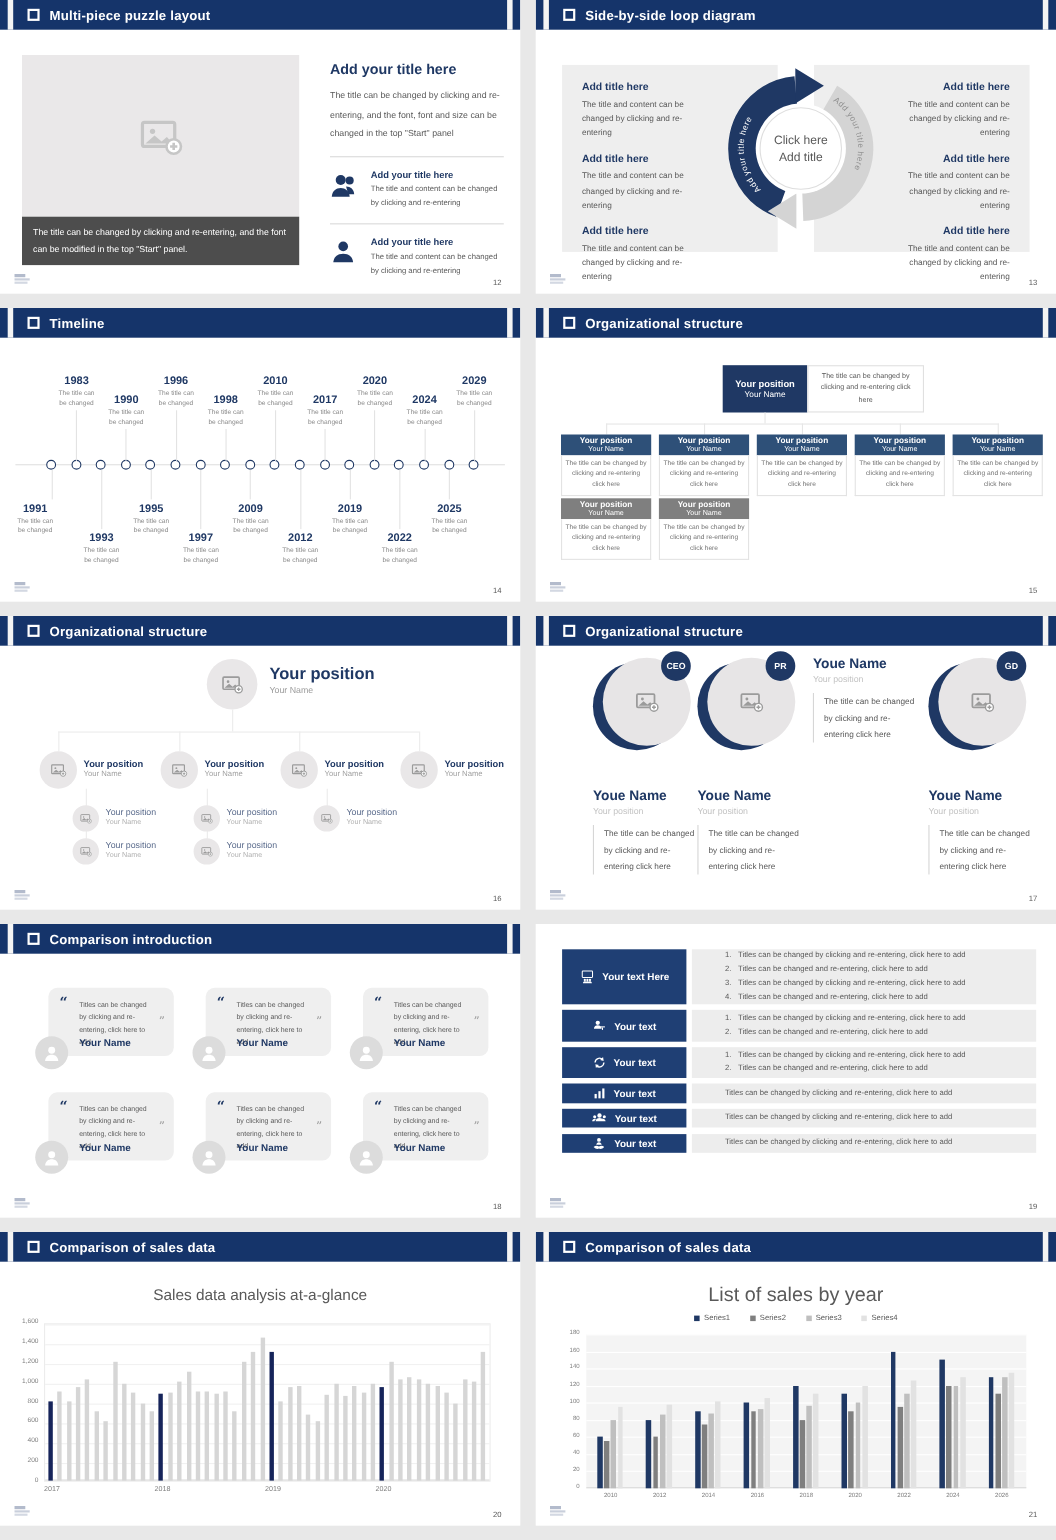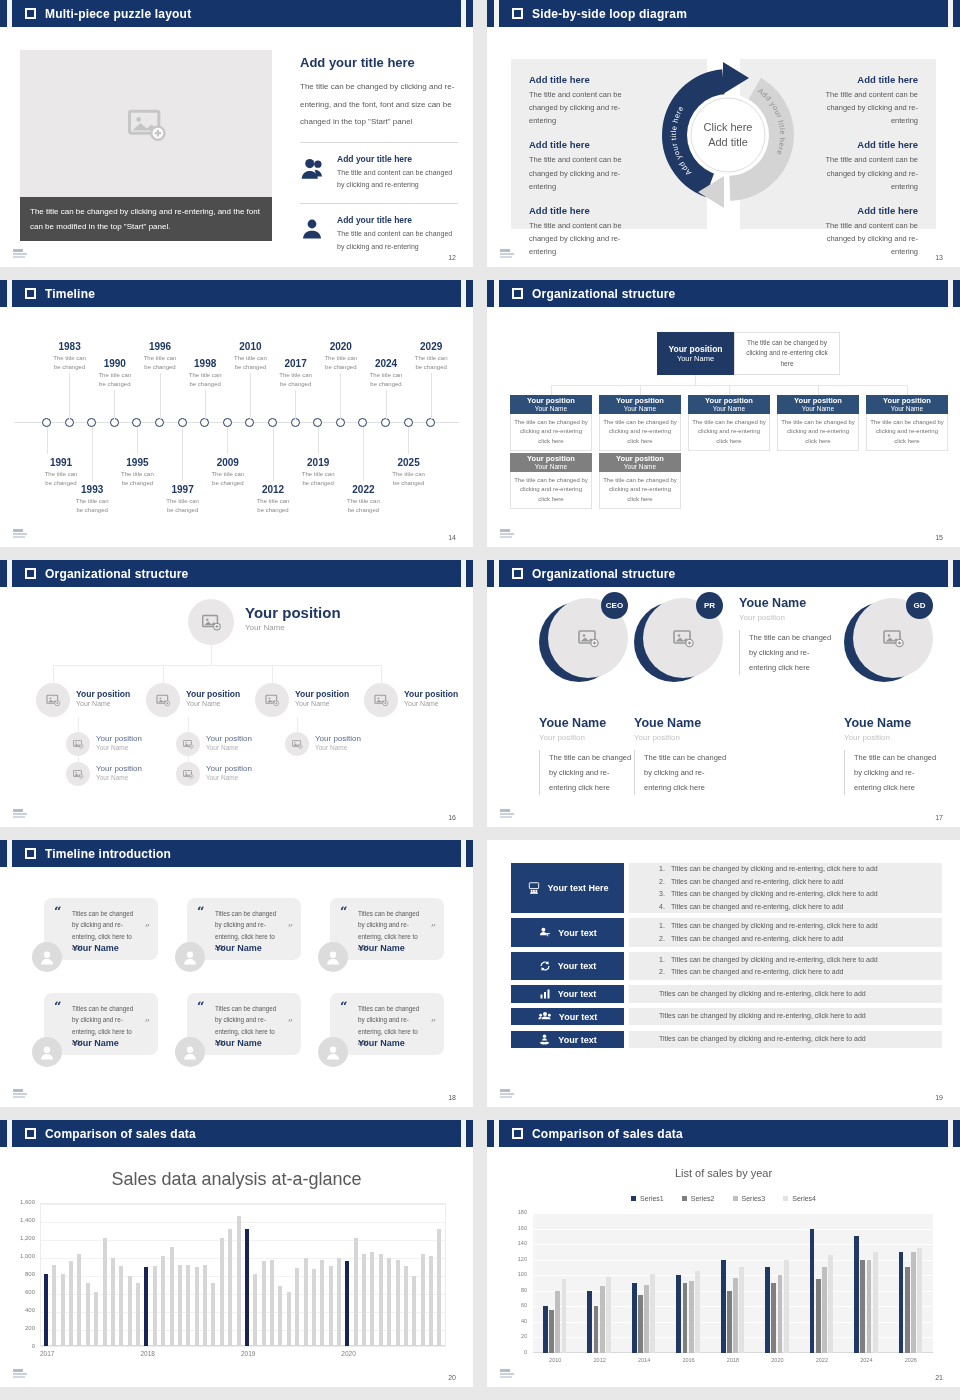--- a/index.html
+++ b/index.html
@@ -214,21 +214,21 @@
     <header class="sl-head">
       <span class="notch nl"></span>
       <span class="notch nr"></span>
       <span class="sq-icon"></span>
       <span class="sl-title">Timeline</span>
     </header>
     <div class="sl-body" id="b-timeline">
         <div class="tl-line"></div>
         <div class="tl-c" style="left:42px;top:110.5px;"></div>
         <div class="tl-stem" style="left:46.5px;top:120px;height:27px;"></div>
-        <div class="tl-lab" style="left:33px;top:150px;">
+        <div class="tl-lab" style="left:4px;top:150px;">
           <div class="tl-y">1991</div>
           <div class="tl-d">The title can<br>be changed</div>
         </div>
         <div class="tl-c" style="left:64.6px;top:110.5px;"></div>
         <div class="tl-stem" style="left:69.1px;top:66px;height:46px;"></div>
         <div class="tl-lab" style="left:41.599999999999994px;top:34px;">
           <div class="tl-y">1983</div>
           <div class="tl-d">The title can<br>be changed</div>
         </div>
         <div class="tl-c" style="left:87.2px;top:110.5px;"></div>
@@ -646,21 +646,21 @@
         <rect y="7" width="12" height="2" fill="#c5ccd9"></rect>
       </svg>
     <span class="pgnum">17</span>
   </section>
 
   <section class="slide">
     <header class="sl-head">
       <span class="notch nl"></span>
       <span class="notch nr"></span>
       <span class="sq-icon"></span>
-      <span class="sl-title">Timeline introduction</span>
+      <span class="sl-title">Comparison introduction</span>
     </header>
     <div class="sl-body" id="b-chars">
         <div class="ch-card" style="left:44px;top:31px;">
           <span class="ch-oq">“</span>
           <div class="ch-tx">Titles can be changed by clicking and re-entering, click here to add</div>
           <span class="ch-cq">”</span>
           <div class="ch-nm">Your Name</div>
         </div>
         <div class="ch-ava" style="left:32px;top:75px;">
           <svg width="18" height="18" viewBox="0 0 24 24">
@@ -869,21 +869,21 @@
   </section>
 
   <section class="slide">
     <header class="sl-head">
       <span class="notch nl"></span>
       <span class="notch nr"></span>
       <span class="sq-icon"></span>
       <span class="sl-title">Comparison of sales data</span>
     </header>
     <div class="sl-body" id="b-chart-a">
-        <div class="cht-title" style="top:22px;font-size:18px;">Sales data analysis at-a-glance</div>
+        <div class="cht-title" style="top:22px;font-size:14px;">Sales data analysis at-a-glance</div>
         <div class="cht-plot" style="left:40px;top:56px;width:406px;height:144px;background:#fff;">
           <div class="cht-grid" style="top:126px;"></div>
           <div class="cht-grid" style="top:108px;"></div>
           <div class="cht-grid" style="top:90px;"></div>
           <div class="cht-grid" style="top:72px;"></div>
           <div class="cht-grid" style="top:54px;"></div>
           <div class="cht-grid" style="top:36px;"></div>
           <div class="cht-grid" style="top:18px;"></div>
           <div class="cht-grid" style="top:0px;"></div>
           <div style="position:absolute;left:0;right:0;bottom:0;height:1px;background:#d9d9d9;"></div>
@@ -959,21 +959,21 @@
   </section>
 
   <section class="slide">
     <header class="sl-head">
       <span class="notch nl"></span>
       <span class="notch nr"></span>
       <span class="sq-icon"></span>
       <span class="sl-title">Comparison of sales data</span>
     </header>
     <div class="sl-body" id="b-chart-b">
-        <div class="cht-title" style="top:20px;font-size:11px;">List of sales by year</div>
+        <div class="cht-title" style="top:20px;font-size:18px;">List of sales by year</div>
         <div class="cht-leg" style="top:48px;">
           <span class="cht-li">
             <span class="cht-sq" style="background:#1f3864;"></span>
             <span>Series1</span>
           </span>
           <span class="cht-li">
             <span class="cht-sq" style="background:#7f7f7f;"></span>
             <span>Series2</span>
           </span>
           <span class="cht-li">

